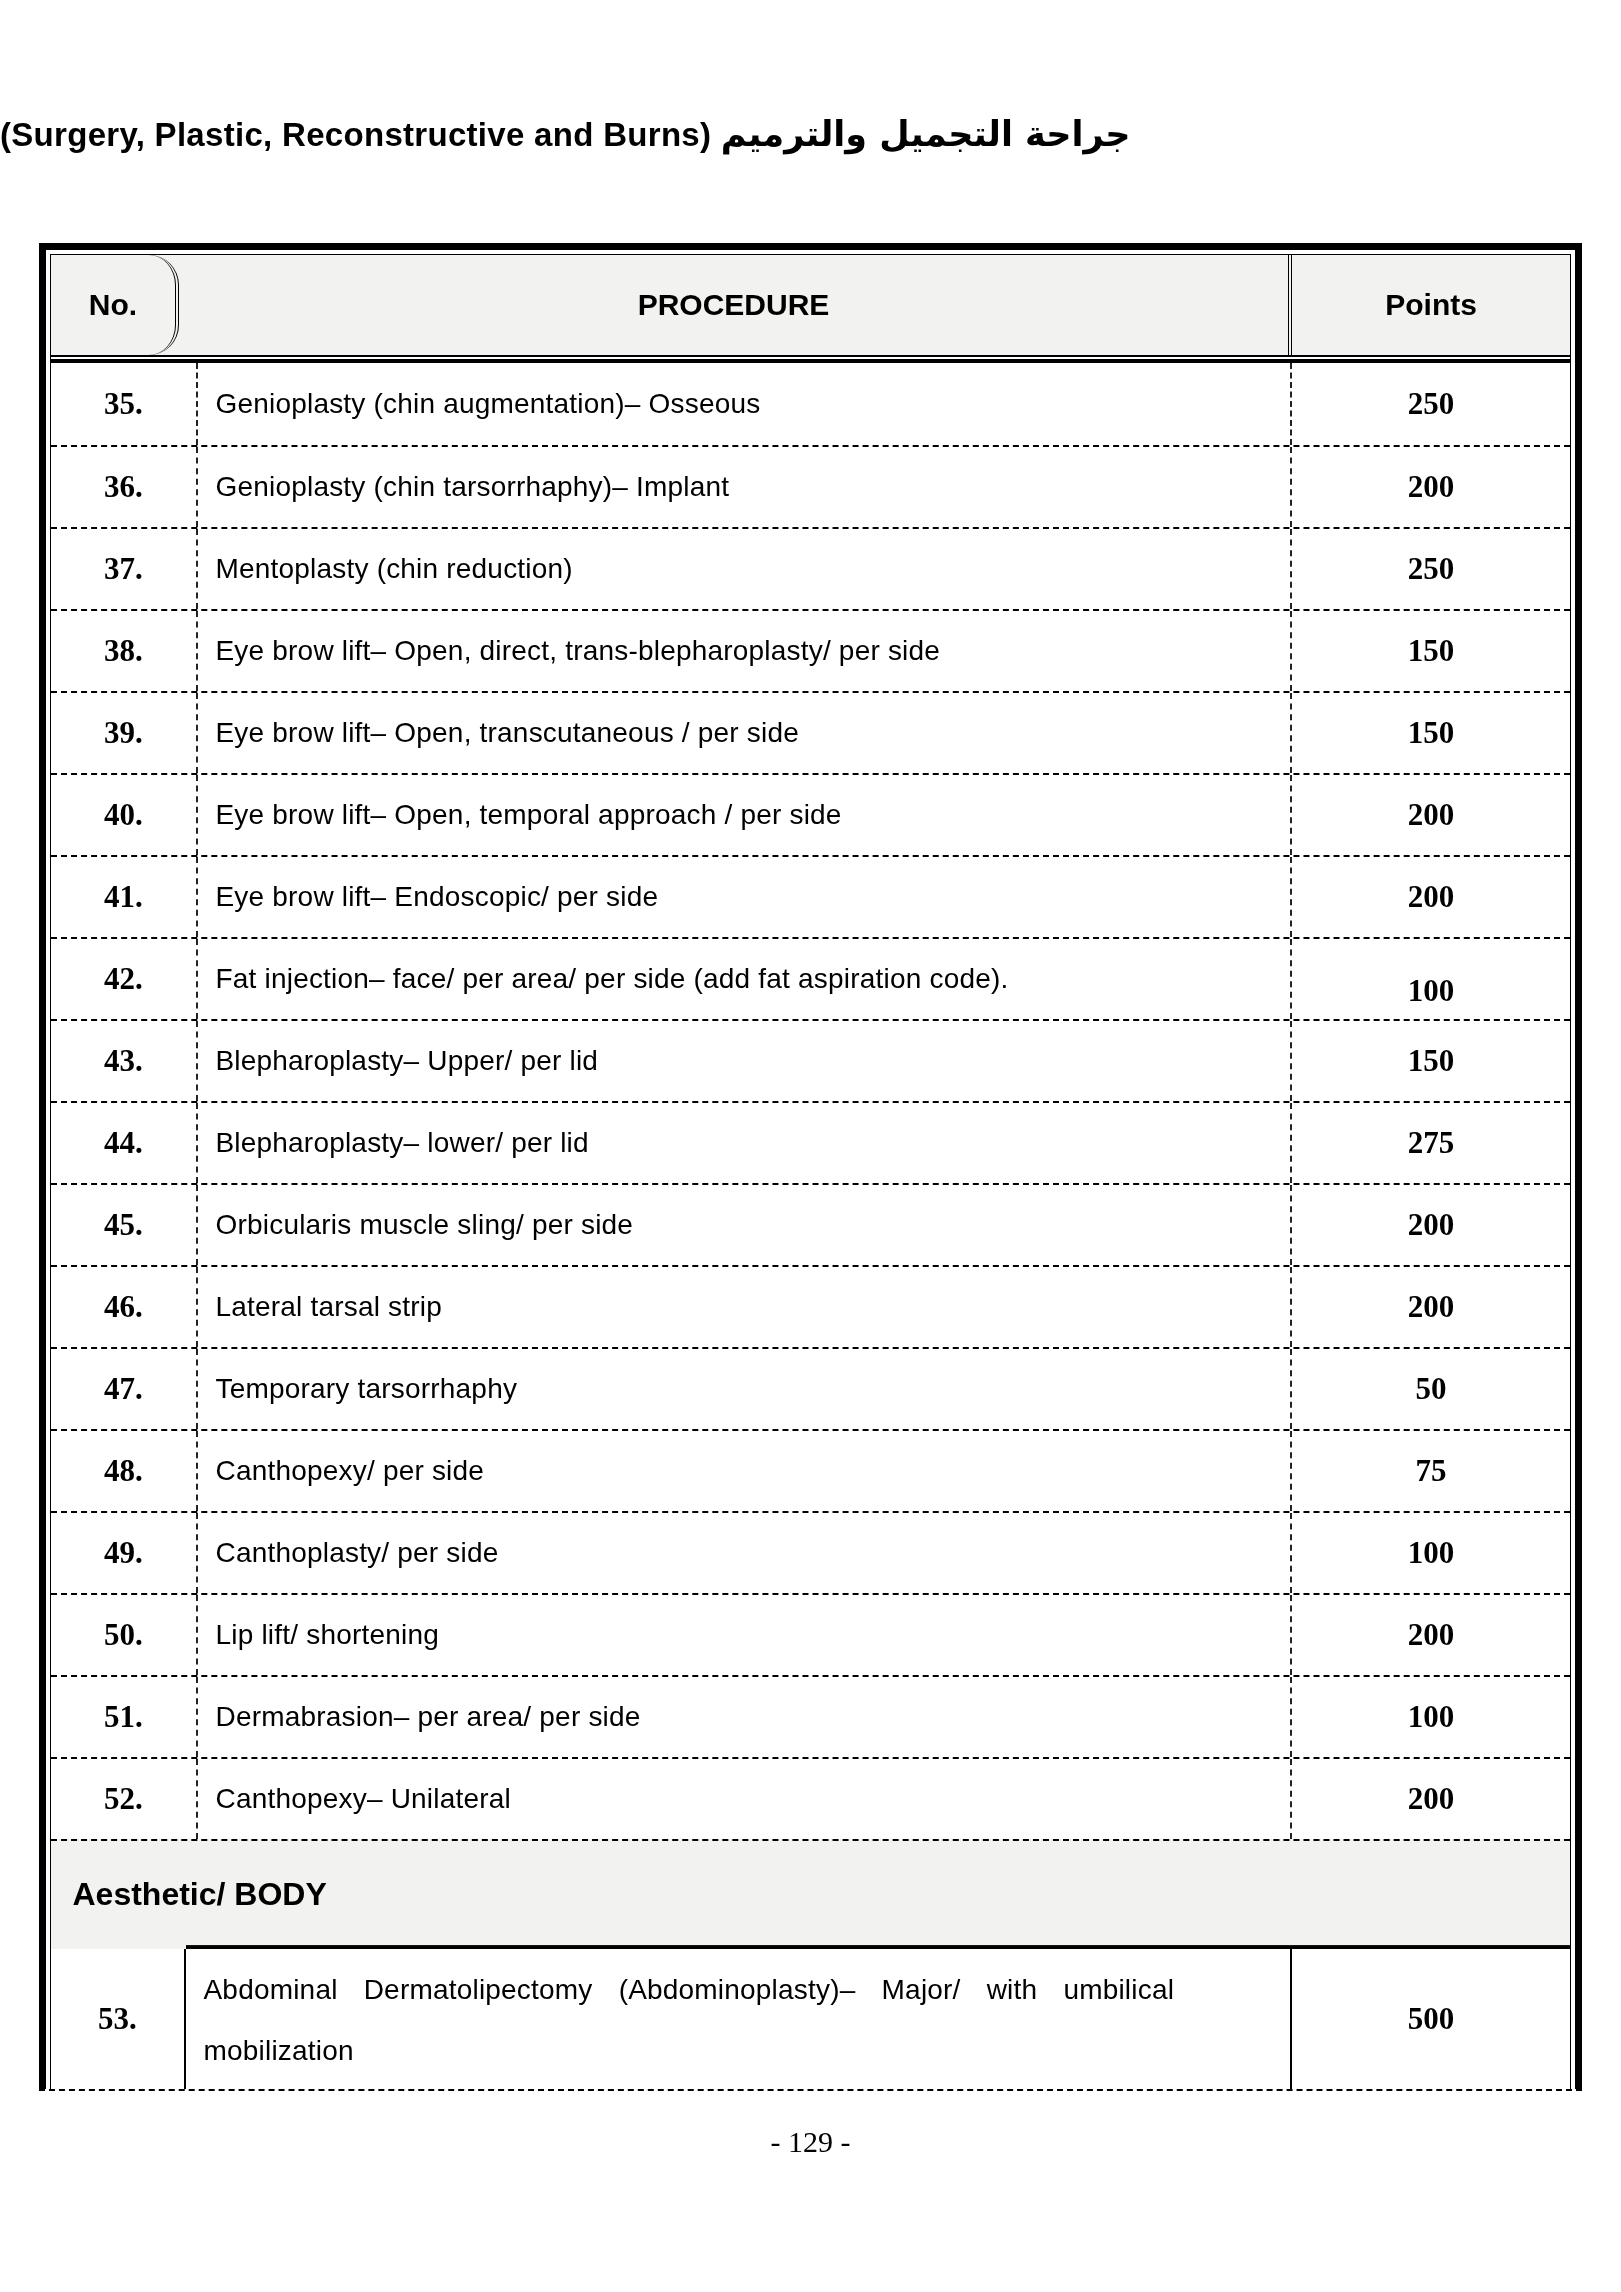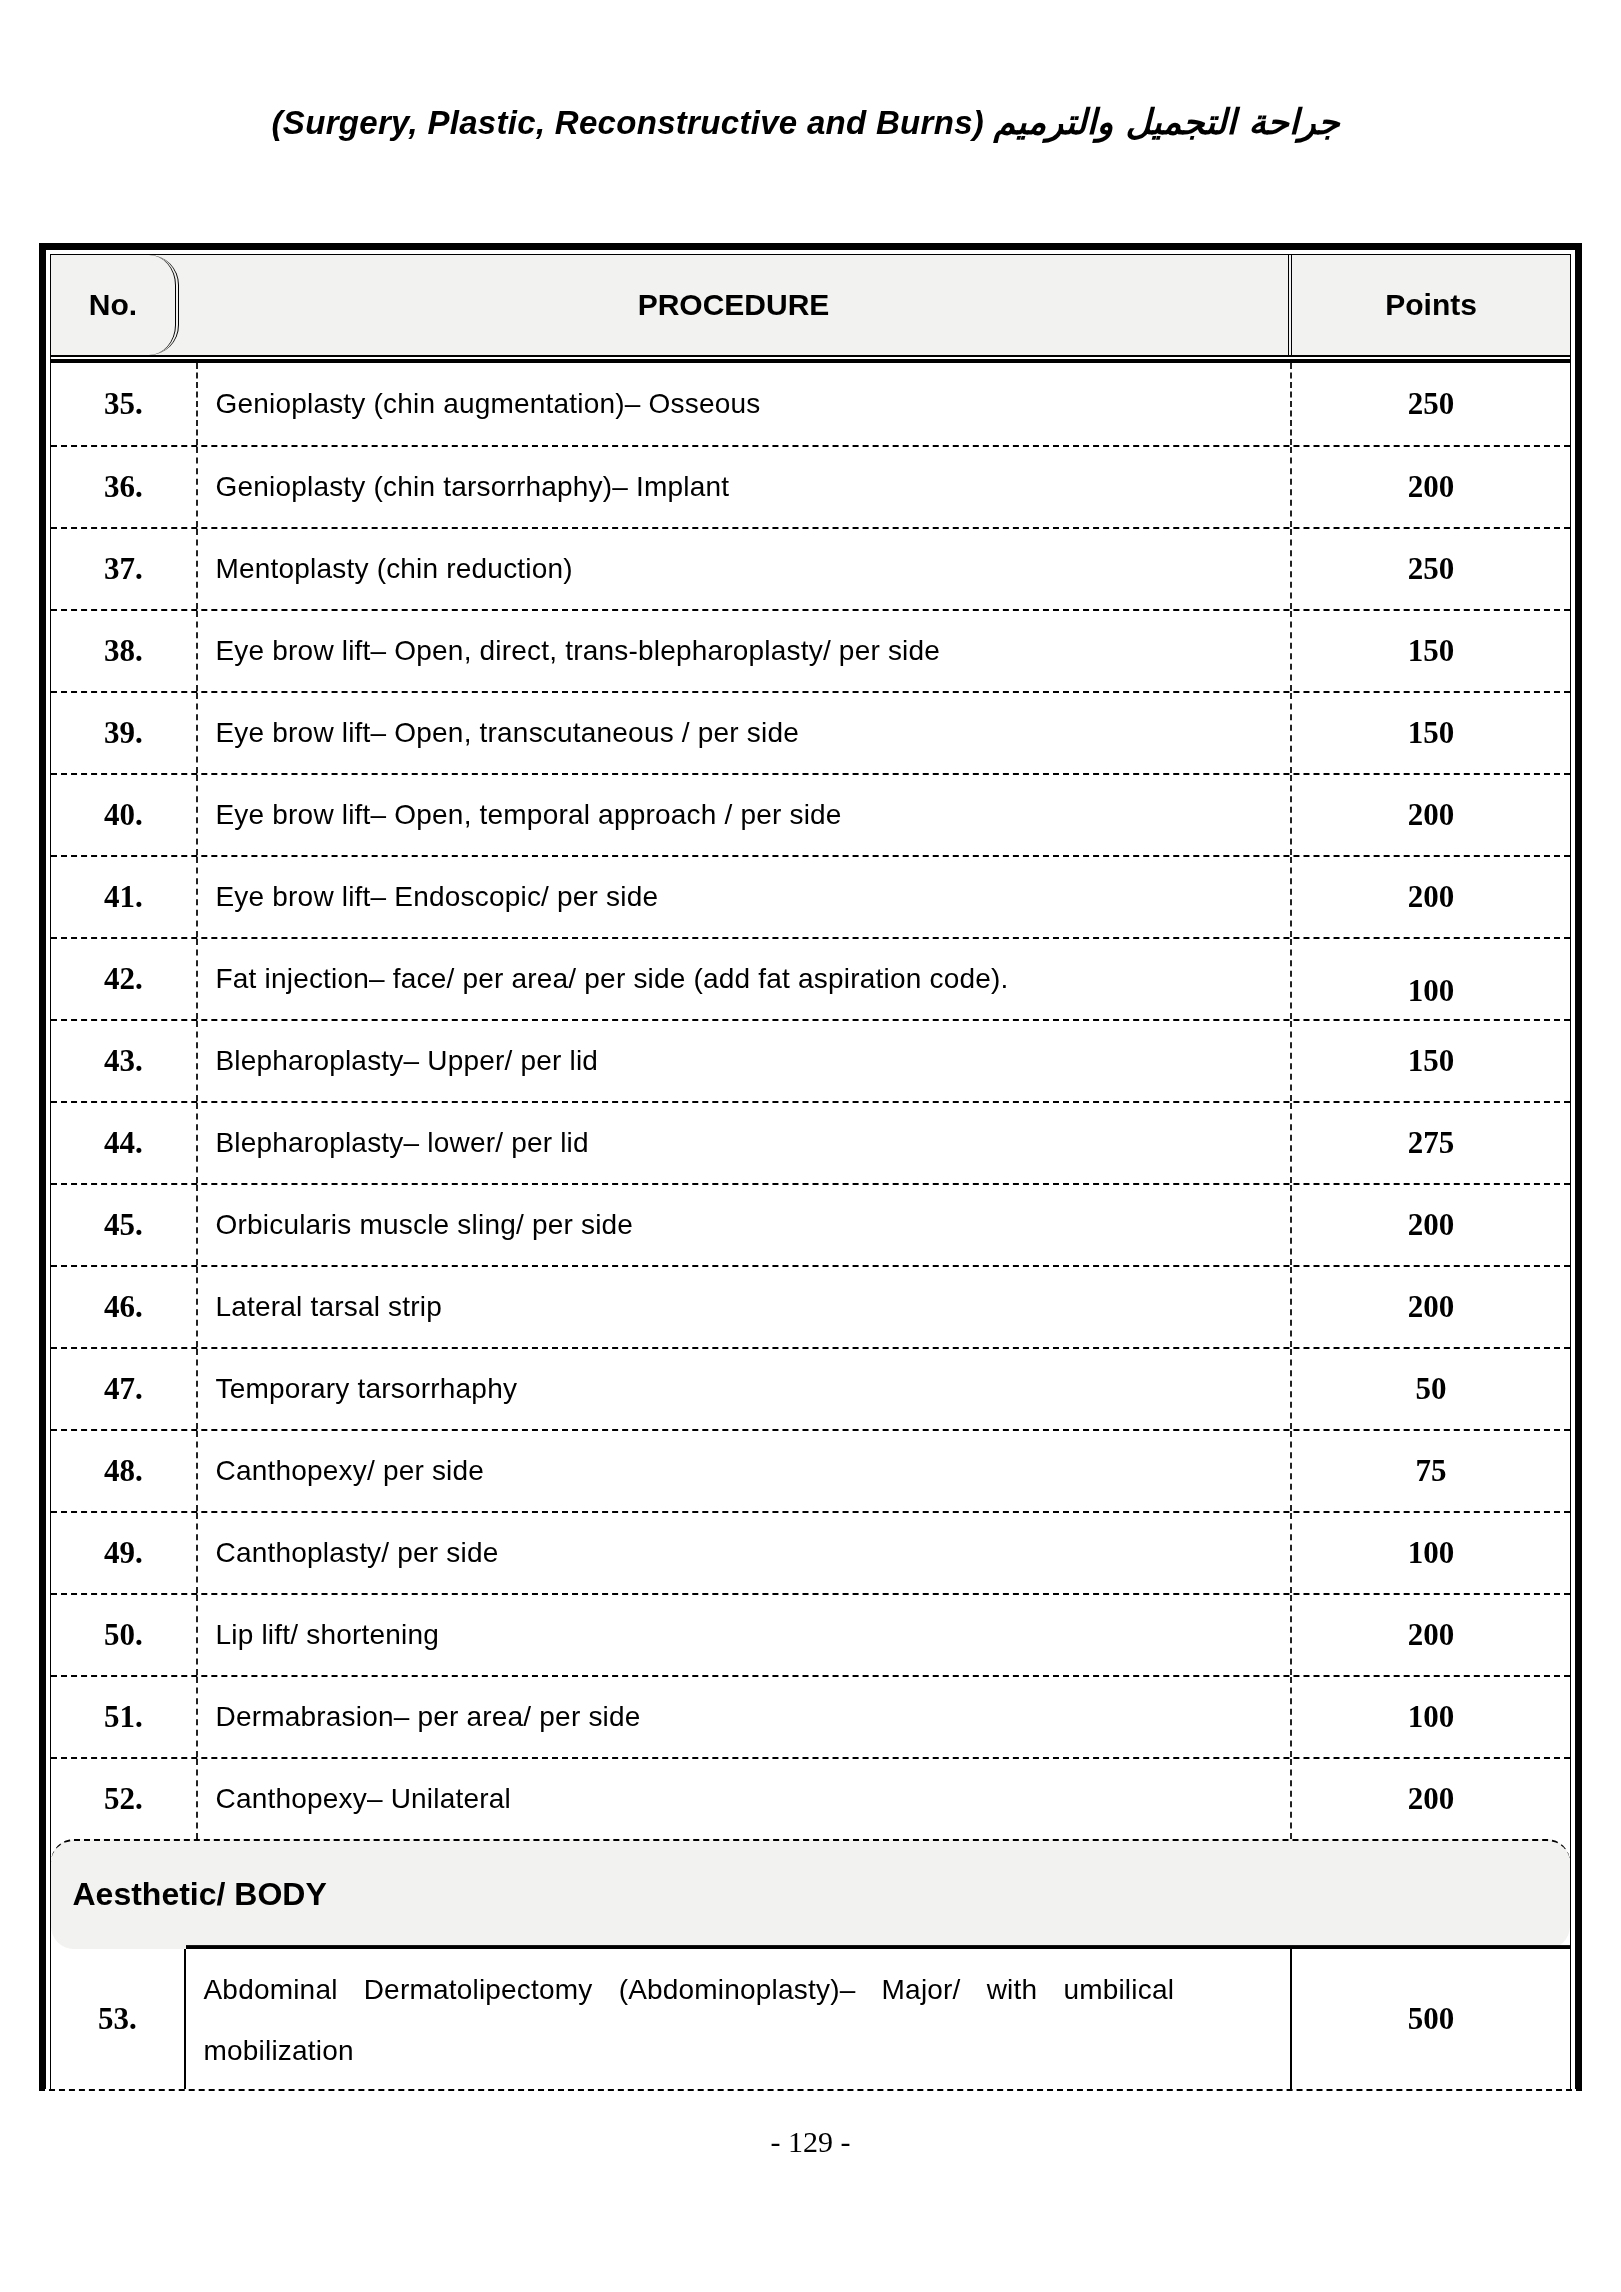--- a/index.html
+++ b/index.html
@@ -8,28 +8,27 @@
     width: 1621px; height: 2293px;
     position: relative;
     font-family: "Liberation Sans", sans-serif;
     color: #000;
     overflow: hidden;
   }
 
   
   .doc-title {
     position: absolute;
-    top: 102px; left: 0;
+    top: 114px; left: 0;
     width: 100%;
-    text-align: center;
+    text-align: left;
     font-weight: bold;
     font-size: 33px;
     letter-spacing: 0.3px;
     white-space: nowrap;
-    font-style: italic;
   }
   .doc-title .ar {
     font-family: "DejaVu Sans", sans-serif;
     font-size: 35px;
     font-weight: bold;
     padding-right: 9.8px;
   }
 
   
   .table-frame {
@@ -100,21 +99,20 @@
   
   .section-row {
     display: flex;
     align-items: center;
     height: 110px;
     background: #f2f2f0;
     border-top: 2px dashed #000;
     padding-left: 21.6px;
     font-weight: bold;
     font-size: 32px;
-    border-radius: 23px;
   }
 
   
   .rows2 .row { min-height: 120px; border-top: 2px dashed #000; }
   .rows2 .cell.no {
     width: 135px;
     border-right: 2px solid #000;
   }
   .rows2 .cell.proc {
     display: block;

